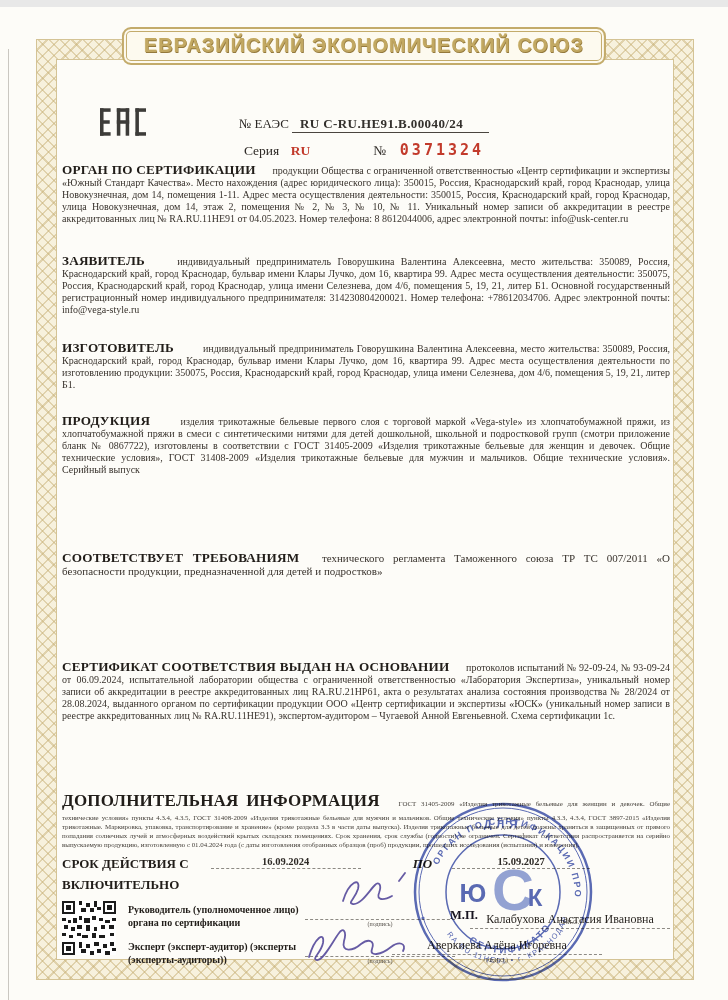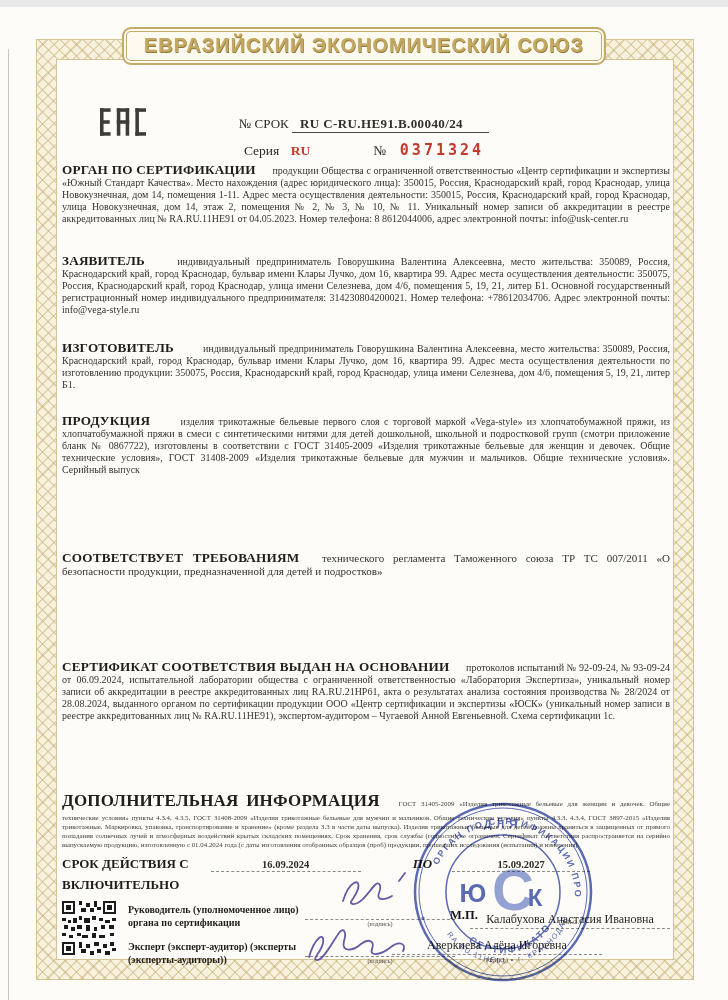--- a/index.html
+++ b/index.html
@@ -61,21 +61,21 @@
   
   .sec { position:absolute; left:62px; right:58px; text-align:justify; font-size:10px; line-height:1.17; color:#38322c; }
   .sec-h { font-weight:bold; font-size:13.2px; color:#211d19; letter-spacing:.2px; padding-right:14px; }
   .sec-h.wide { padding-right:26px; }
   .sec.small { font-size:6.9px; line-height:1.33; color:#45403a; }
   .sec.small .sec-h { font-size:17px; }
 
   
   .validity { position:absolute; left:62px; right:58px; top:849px; font-size:13px; z-index:2; }
   .validity .bold { font-weight:bold; color:#211d19; }
-  .v-row { display:flex; align-items:flex-end; }
+  .v-row { display:flex; align-items:flex-start; }
   .v-slot { position:relative; border-bottom:1px dashed #8d8a84; text-align:center;
             font-size:10.5px; font-weight:bold; padding:0 4px 1px; }
   .v-slot.from { width:150px; margin-left:22px; }
   .v-label-po { margin-left:52px;font-style:italic; }
   .v-slot.to { width:138px; margin-left:20px; }
   .v-incl { margin-top:5px; font-weight:bold; color:#211d19; }
 
   
   .signing { position:absolute; left:62px; top:891px; right:58px; z-index:2; font-size:10px; }
   .qr { position:absolute; left:0; top:3px; }
@@ -125,21 +125,21 @@
       <rect x="38" y="0" width="28" height="8"></rect>
         <rect x="38" y="27" width="28" height="8"></rect>
       <rect x="80" y="0" width="8" height="62"></rect>
         <rect x="80" y="0" width="24" height="8"></rect>
       <rect x="80" y="54" width="24" height="8"></rect>
     </g>
   </svg>
 
 
   <div class="cert-no-line">
-    <span class="cert-no-label">№ СРОК</span>
+    <span class="cert-no-label">№ ЕАЭС</span>
     <span class="cert-no-value">RU C-RU.HE91.B.00040/24</span>
   </div>
 
   <div class="series-line">
     <span class="series-label">Серия</span>
     <span class="series-value">RU</span>
     <span class="serial-no-label">№</span>
     <span class="serial-number">0371324</span>
   </div>
 

